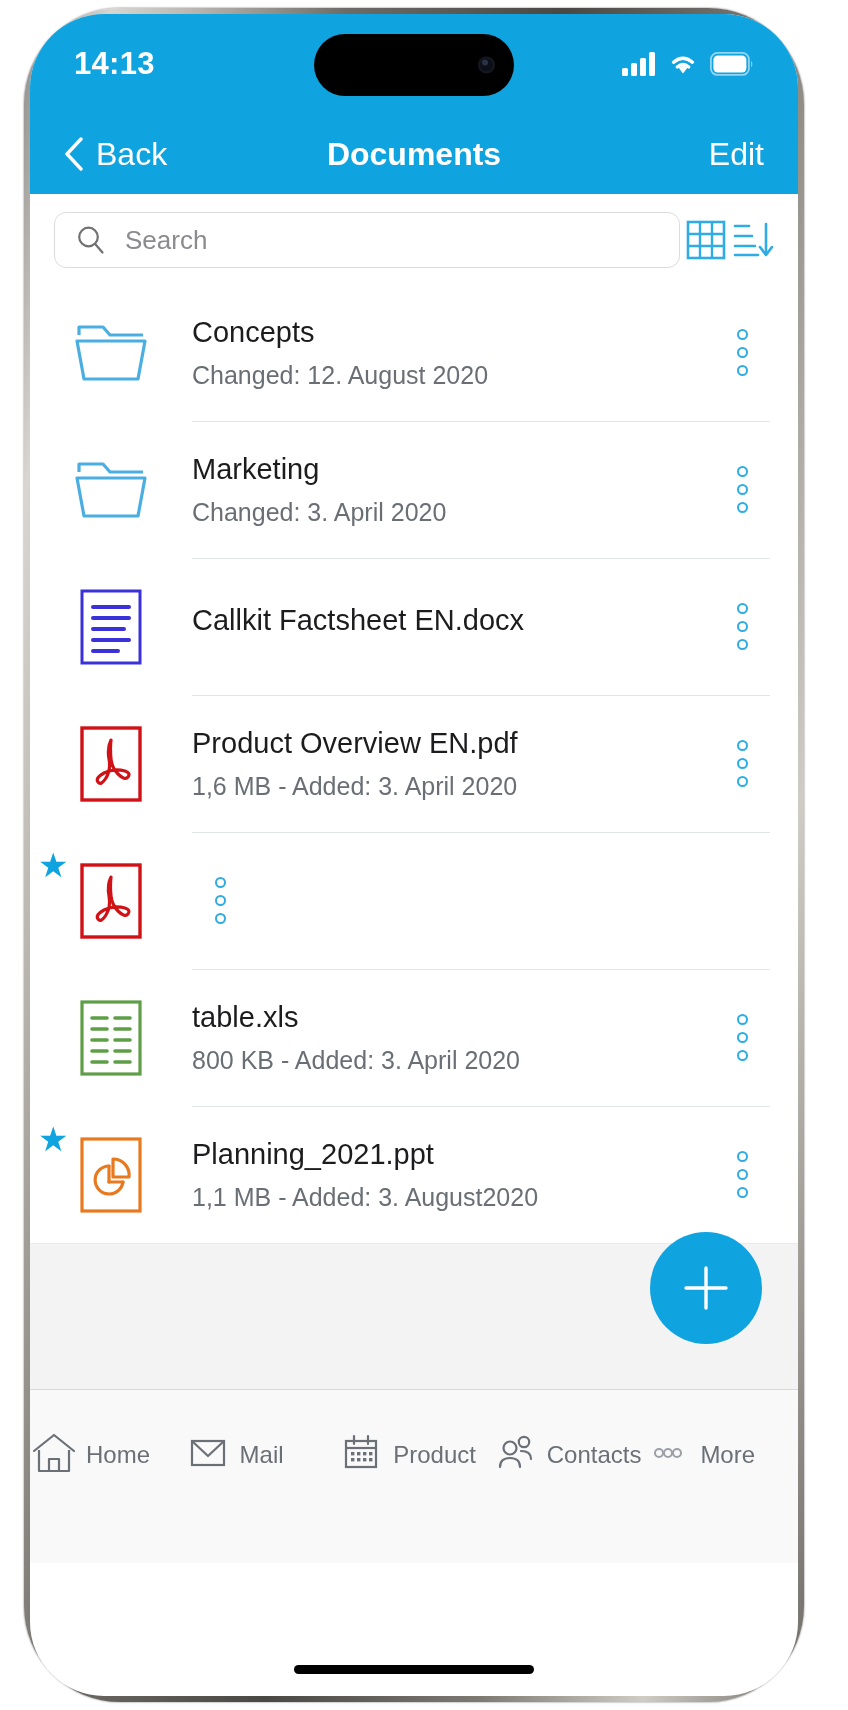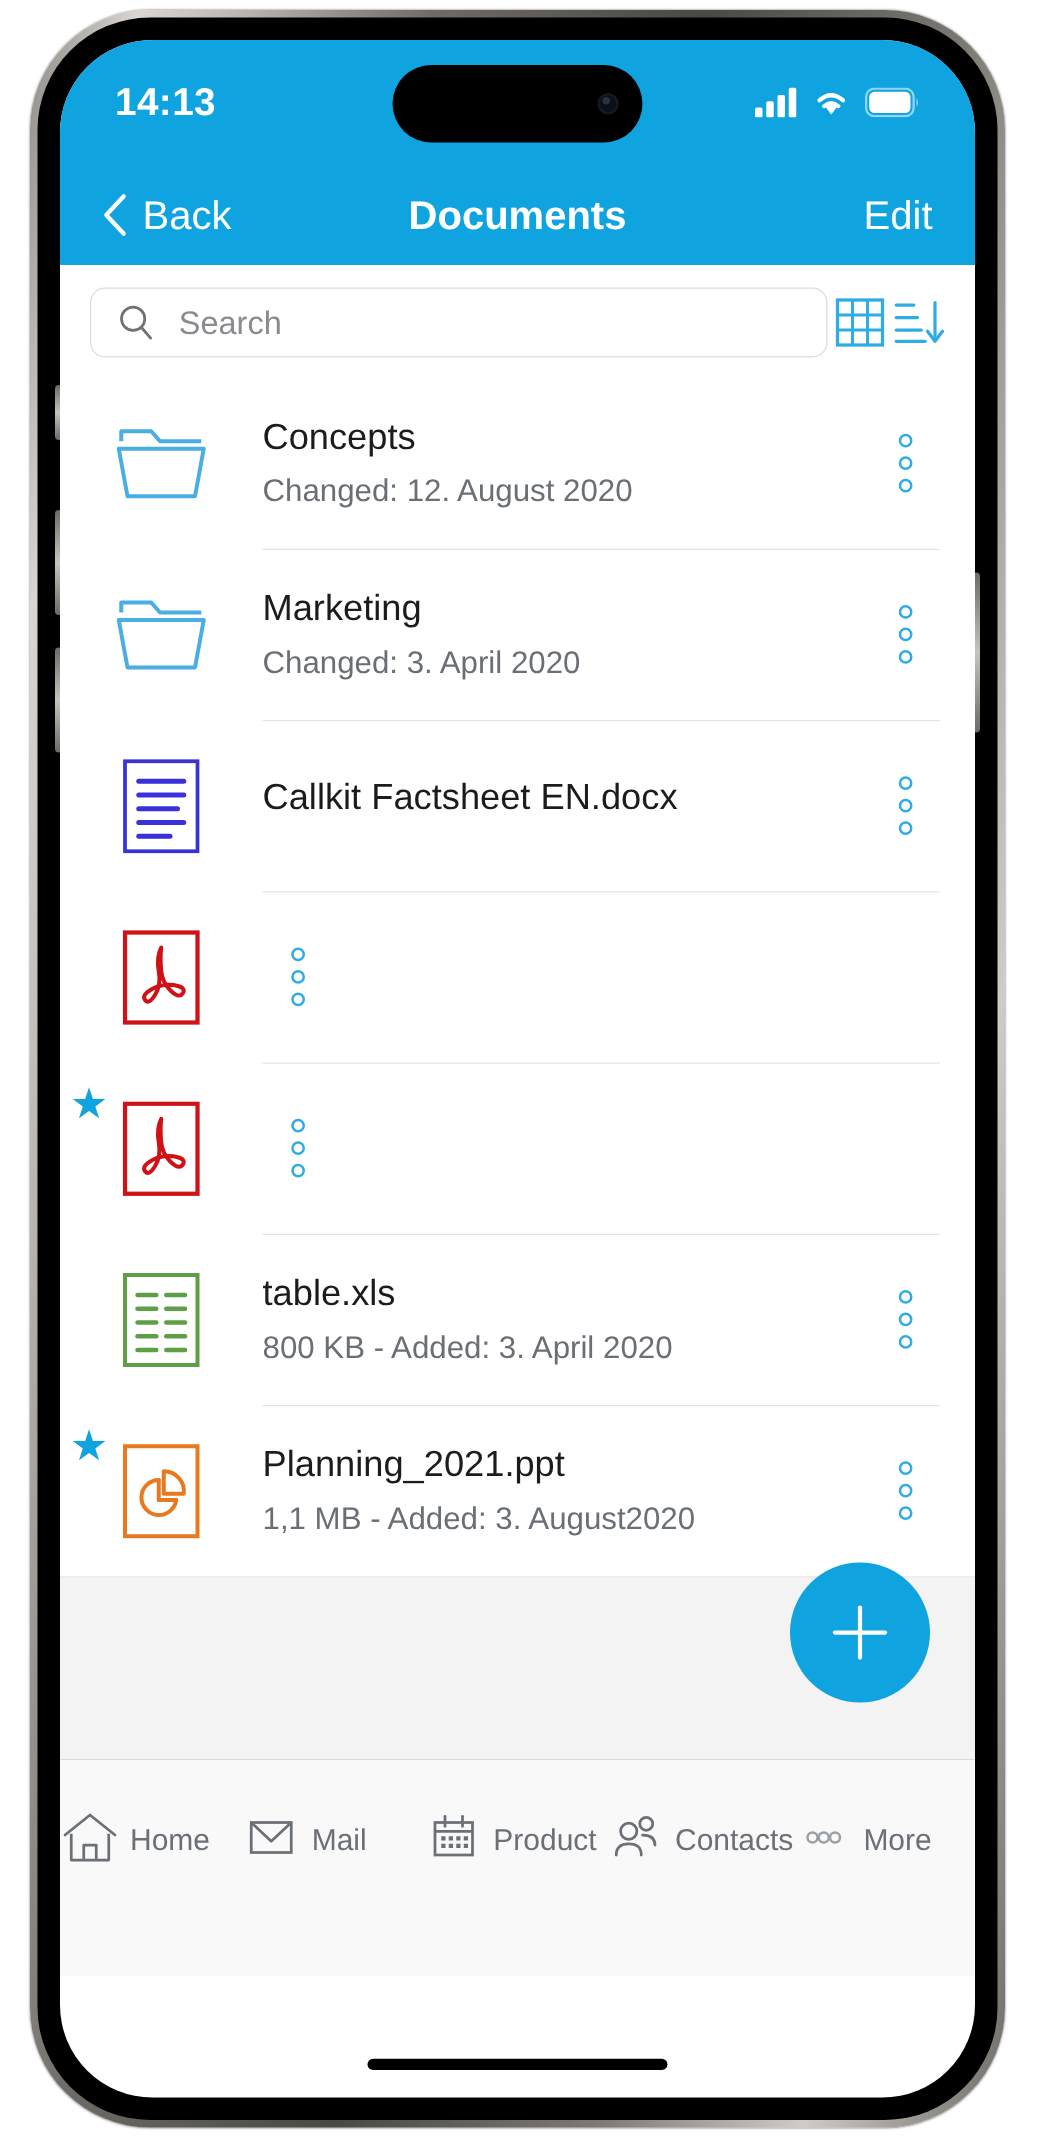--- a/index.html
+++ b/index.html
@@ -17,21 +17,20 @@
     width: 780px; height: 1694px;
     border-radius: 96px;
     background: linear-gradient(100deg,#8d8a85 0%,#d9d6d1 8%,#b9b5ae 16%,#6e6b66 30%,#4a4844 50%,#7d7a74 70%,#cfccc6 85%,#6f6c67 100%);
     padding: 6px;
     box-shadow: 0 0 2px rgba(0,0,0,.6);
   }
   #phone-body {
     width: 100%; height: 100%;
     border-radius: 90px;
     background: #000;
-    padding: 18px;
   }
   #screen {
     position: relative;
     width: 100%; height: 100%;
     border-radius: 74px;
     background: #ffffff;
     overflow: hidden;
   }
 
   
@@ -361,20 +360,24 @@
           </div>
         </div>
 
         <div class="file-row">
           <div class="divider"></div>
           <div class="icon-cell">
             <svg width="62" height="76" viewBox="0 0 62 76">
               <rect x="2" y="2" width="58" height="72" fill="none" stroke="#D01217" stroke-width="3.4"></rect>
               <path d="M31 14 Q27 22 29 33 Q31 44 26 52 Q21 60 18 56 Q15 52 24 47 Q34 42 45 45 Q51 47 48 51 Q45 55 38 48 Q32 42 31 33 Q30 22 31 14 Z" fill="none" stroke="#D01217" stroke-width="3.2" stroke-linejoin="round" stroke-linecap="round"></path>
             </svg>
+          </div>
+          <div class="text-cell">
+            <div class="file-name">Product Overview EN.pdf</div>
+            <div class="file-meta">1,6 MB - Added: 3. April 2020</div>
           </div>
           <div class="menu-cell">
             <div class="menu-dot"></div>
               <div class="menu-dot"></div>
               <div class="menu-dot"></div>
           </div>
         </div>
 
         <div class="file-row">
           <div class="divider"></div>

